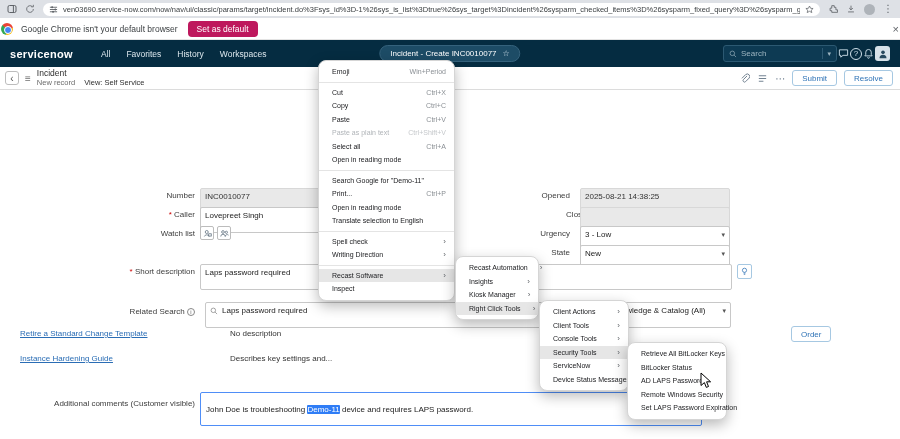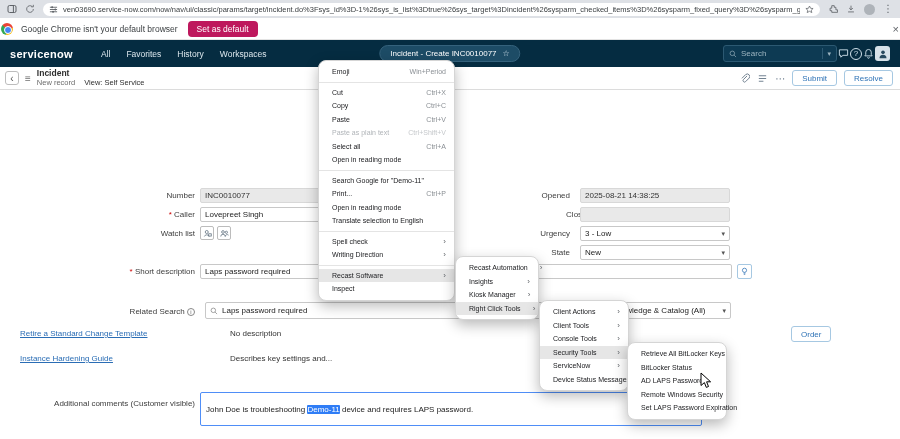--- a/index.html
+++ b/index.html
@@ -35,33 +35,33 @@
   .sn-chev { font-size:7px; color:#9db4c0; }
   .sn-iconbtn { width:13px; height:13px; color:#cfe0ea; display:flex; align-items:center; justify-content:center; }
   .help-circle { border:1px solid #cfe0ea; border-radius:50%; font-size:8px; width:12px; height:12px; }
   .sn-avatar { width:15px; height:15px; border-radius:3px; background:#d7e2e9; color:#27495e; display:flex; align-items:center; justify-content:center; }
 
   
   .page-header { position:absolute; left:0; top:67px; width:900px; height:23px; background:#fff; border-bottom:1px solid #dcdcdc; display:flex; align-items:center; padding:0 5px; gap:6px; }
   .back-btn { width:14px; height:14px; border:1px solid #bdbdbd; border-radius:3px; color:#555; font-size:10px; display:flex; align-items:center; justify-content:center; background:#fff; }
   .hamburger { color:#707070; font-size:10px; }
   .ph-titles { line-height:1.15; }
-  .ph-title { font-size:8.5px; font-weight:bold; color:#2e2e2e; }
+  .ph-title { font-size:8.5px; font-weight:normal; color:#2e2e2e; }
   .ph-sub { font-size:7.5px; color:#6b6b6b; display:flex; gap:9px; }
   .ph-view { color:#2e2e2e; }
   .ph-right { margin-left:auto; display:flex; align-items:center; gap:7px; padding-right:2px; }
   .ph-icon { color:#667788; display:flex; }
   .more-dots { color:#667788; font-size:10px; }
   .btn-outline { font-size:8px; color:#2f73b6; background:#fff; border:1px solid #a6c8e2; border-radius:3px; padding:2.5px 9px; cursor:pointer; white-space:nowrap; }
 
   
   .form { position:absolute; left:0; top:90px; width:900px; height:349px; background:#fff; }
   .lbl { position:absolute; font-size:8px; color:#3c3c3c; text-align:right; white-space:nowrap; }
   .star { color:#c00; }
-  .field { position:absolute; height:15px; font-size:8px; display:flex; align-items:center; padding:1px 4px; gap:4px; overflow:hidden; white-space:nowrap; }
+  .field { position:absolute; height:15px; font-size:8px; display:flex; align-items:flex-end; padding:12px 4px; gap:4px; overflow:hidden; white-space:nowrap; }
   .readonly { background:#e9e9e9; border:1px solid #d8d8d8; color:#333; border-radius:2px; }
   .input { background:#fff; border:1px solid #c8c8c8; color:#222; border-radius:2px; }
   .select { background:#fff; border:1px solid #c8c8c8; color:#222; border-radius:2px; justify-content:space-between; }
   .chev { font-size:7px; color:#555; }
   .wl-btn { position:absolute; width:14px; height:14px; border:1px solid #bcbcbc; border-radius:2px; background:#fff; color:#5a6b7a; display:flex; align-items:center; justify-content:center; }
   .bulb-btn { position:absolute; width:15px; height:15px; border:1px solid #a6c8e2; border-radius:2px; background:#fff; color:#2f73b6; display:flex; align-items:center; justify-content:center; }
   .sr-toggle { position:absolute; font-size:8px; color:#444; display:flex; align-items:center; gap:4px; }
   .info-circle { display:inline-flex; width:8px; height:8px; border:1px solid #888; border-radius:50%; font-size:6px; color:#666; align-items:center; justify-content:center; vertical-align:middle; }
   .link { position:absolute; font-size:8px; color:#2a6db5; text-decoration:underline; cursor:pointer; white-space:nowrap; }
   .desc { position:absolute; font-size:8px; color:#333; white-space:nowrap; }

